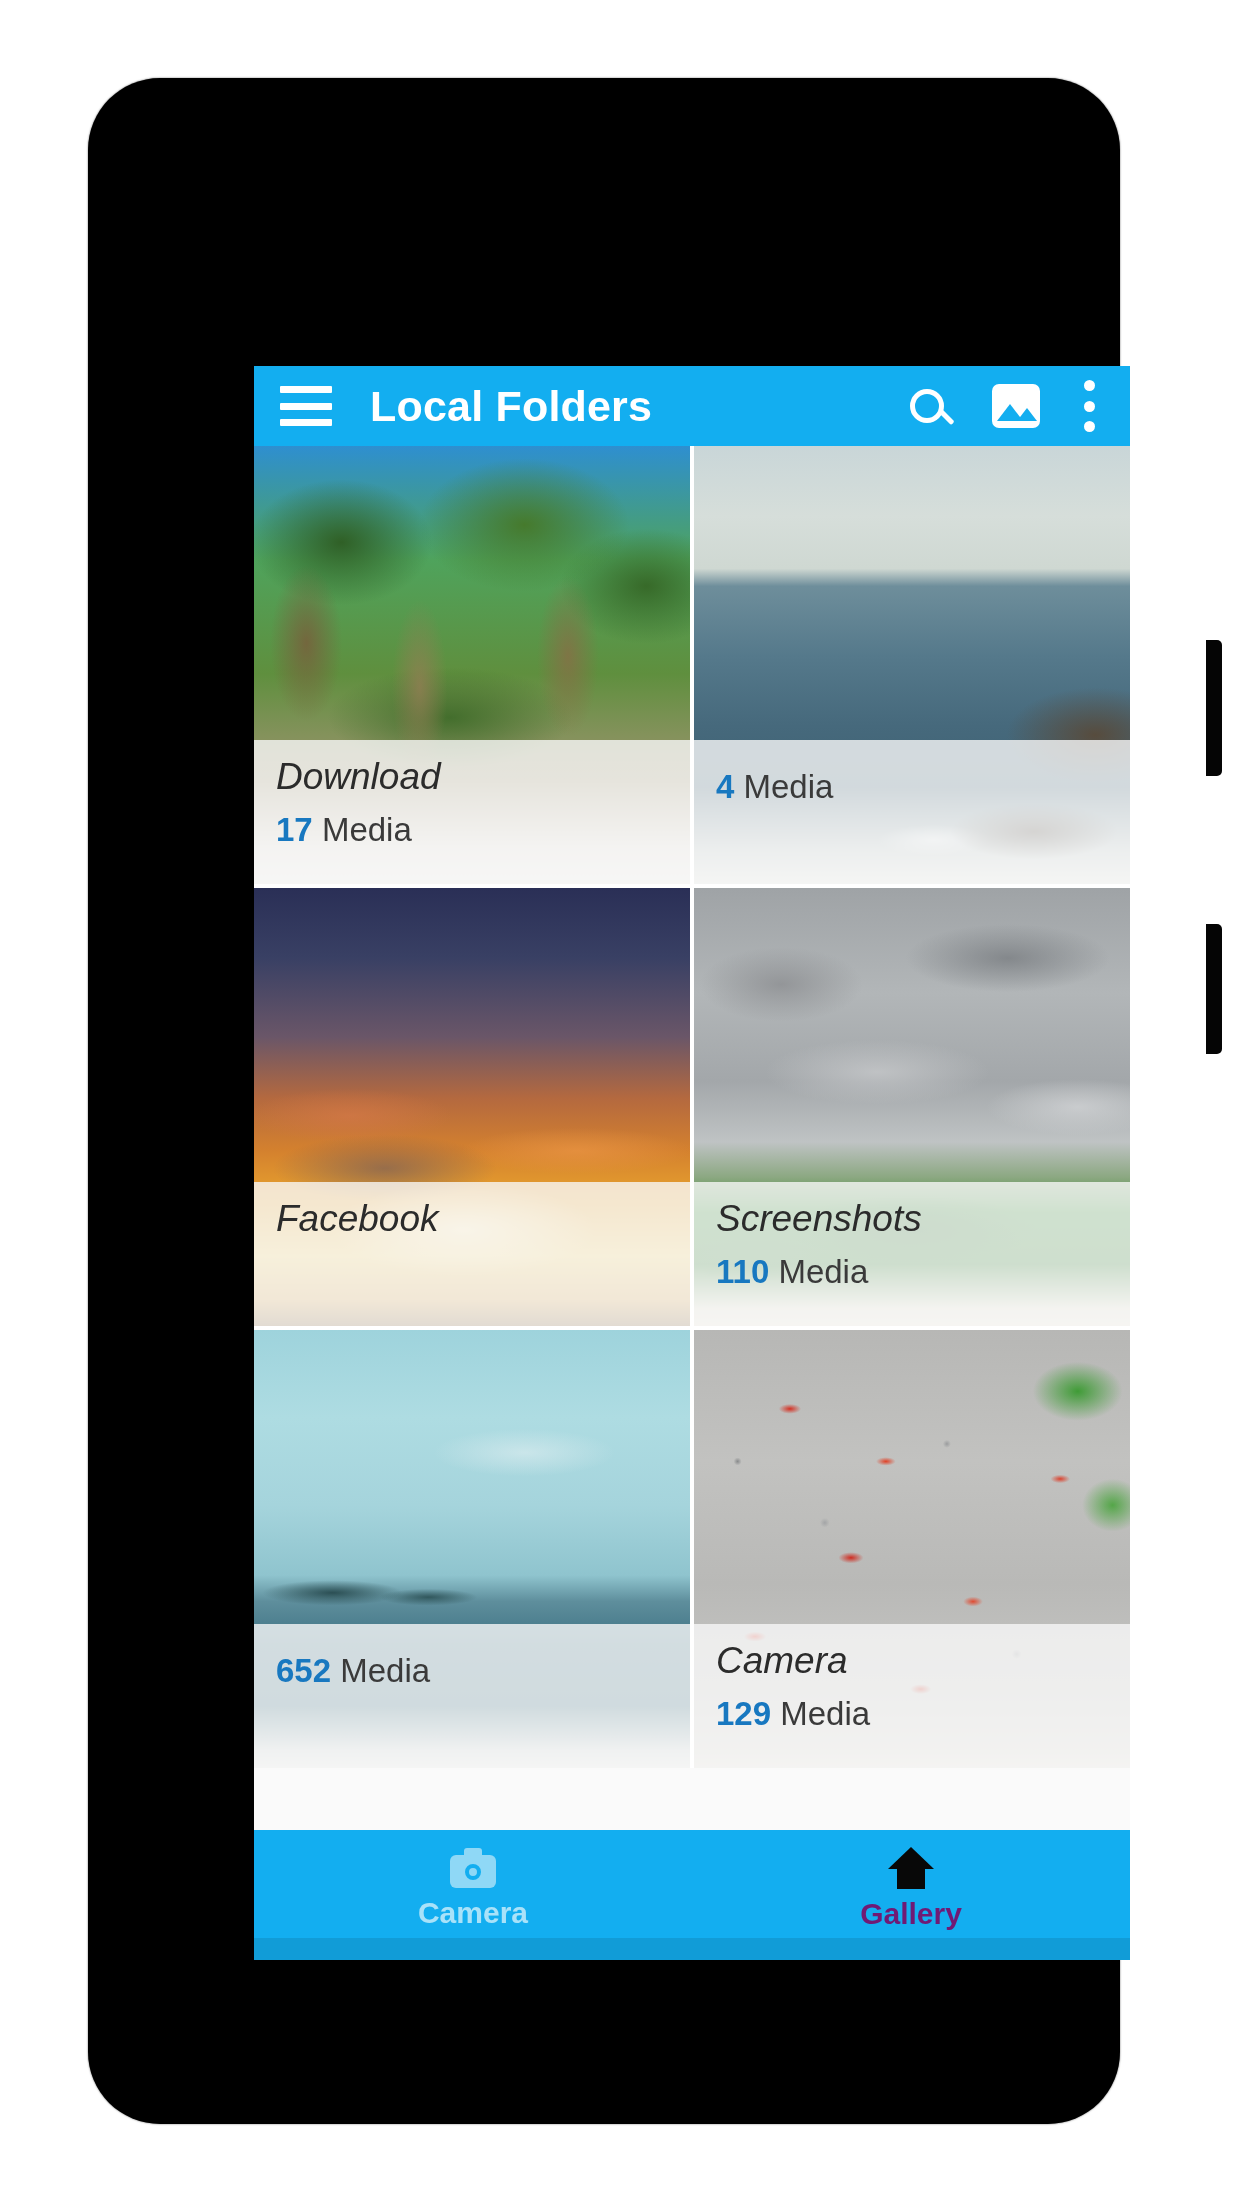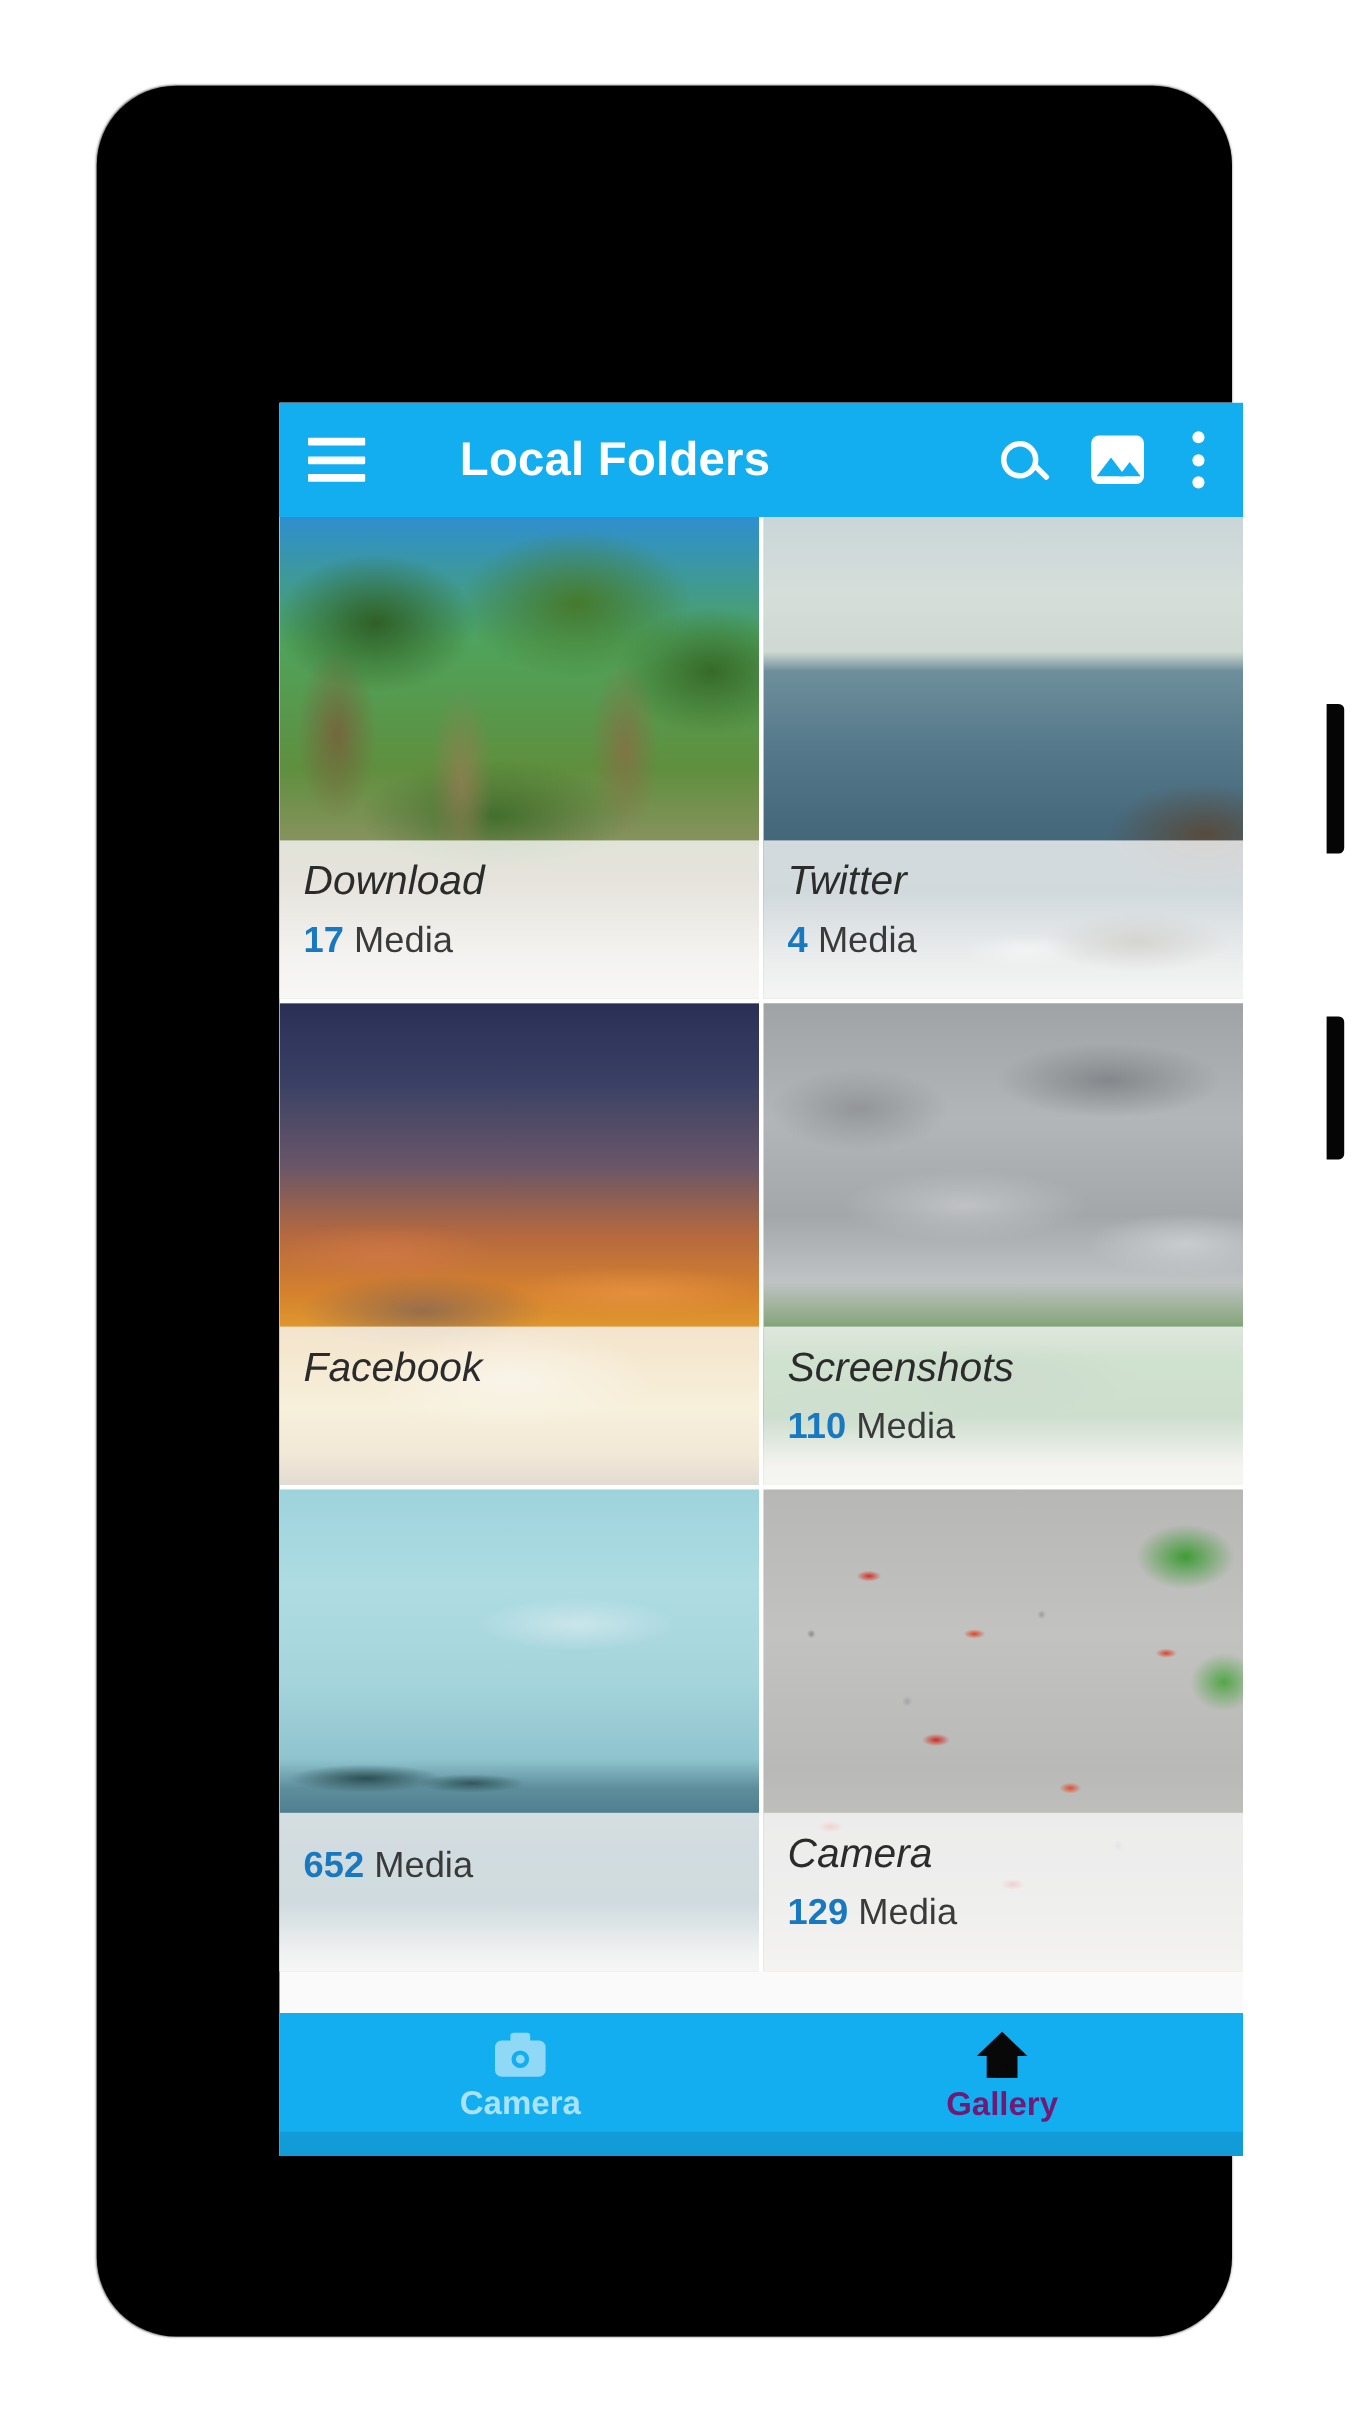--- a/index.html
+++ b/index.html
@@ -42,26 +42,25 @@
     top: 288px;
     width: 876px;
     height: 1594px;
     background: #fafafa;
     overflow: hidden;
   }
 
   
   #app-bar {
     position: relative;
-    height: 104px;
+    height: 80px;
     background: #13AEF0;
     display: flex;
     align-items: center;
     padding: 0 26px;
-    gap: 48px;
   }
   #menu-icon {
     width: 52px; height: 40px;
     display: flex; flex-direction: column;
     justify-content: space-between;
     margin-right: 10px;
     cursor: pointer;
   }
   #menu-icon span {
     display: block; height: 7px; width: 100%;
@@ -289,21 +288,20 @@
 
       <div class="folder-card">
         <div class="thumb" style="
           background:
             radial-gradient(ellipse 130px 70px at 92% 66%, rgba(88,74,58,0.95) 0%, rgba(88,74,58,0) 68%),
             radial-gradient(ellipse 120px 40px at 78% 88%, rgba(70,62,52,0.9) 0%, rgba(70,62,52,0) 70%),
             radial-gradient(ellipse 80px 22px at 55% 90%, rgba(240,244,246,0.7) 0%, rgba(240,244,246,0) 70%),
             linear-gradient(to bottom, #C9D6D8 0%, #D6DEDA 16%, #CFD8D2 28%, #6E8E9B 32%, #55798B 48%, #46697C 64%, #3E6273 78%, #BCC7C6 92%, #E8EAE4 100%);
         "></div>
         <div class="card-scrim">
-          <div class="folder-name">Twitter</div>
           <div class="folder-count">
             <span class="num">4</span>
             <span>Media</span>
           </div>
         </div>
       </div>
 
       <div class="folder-card">
         <div class="thumb" style="
           background:

